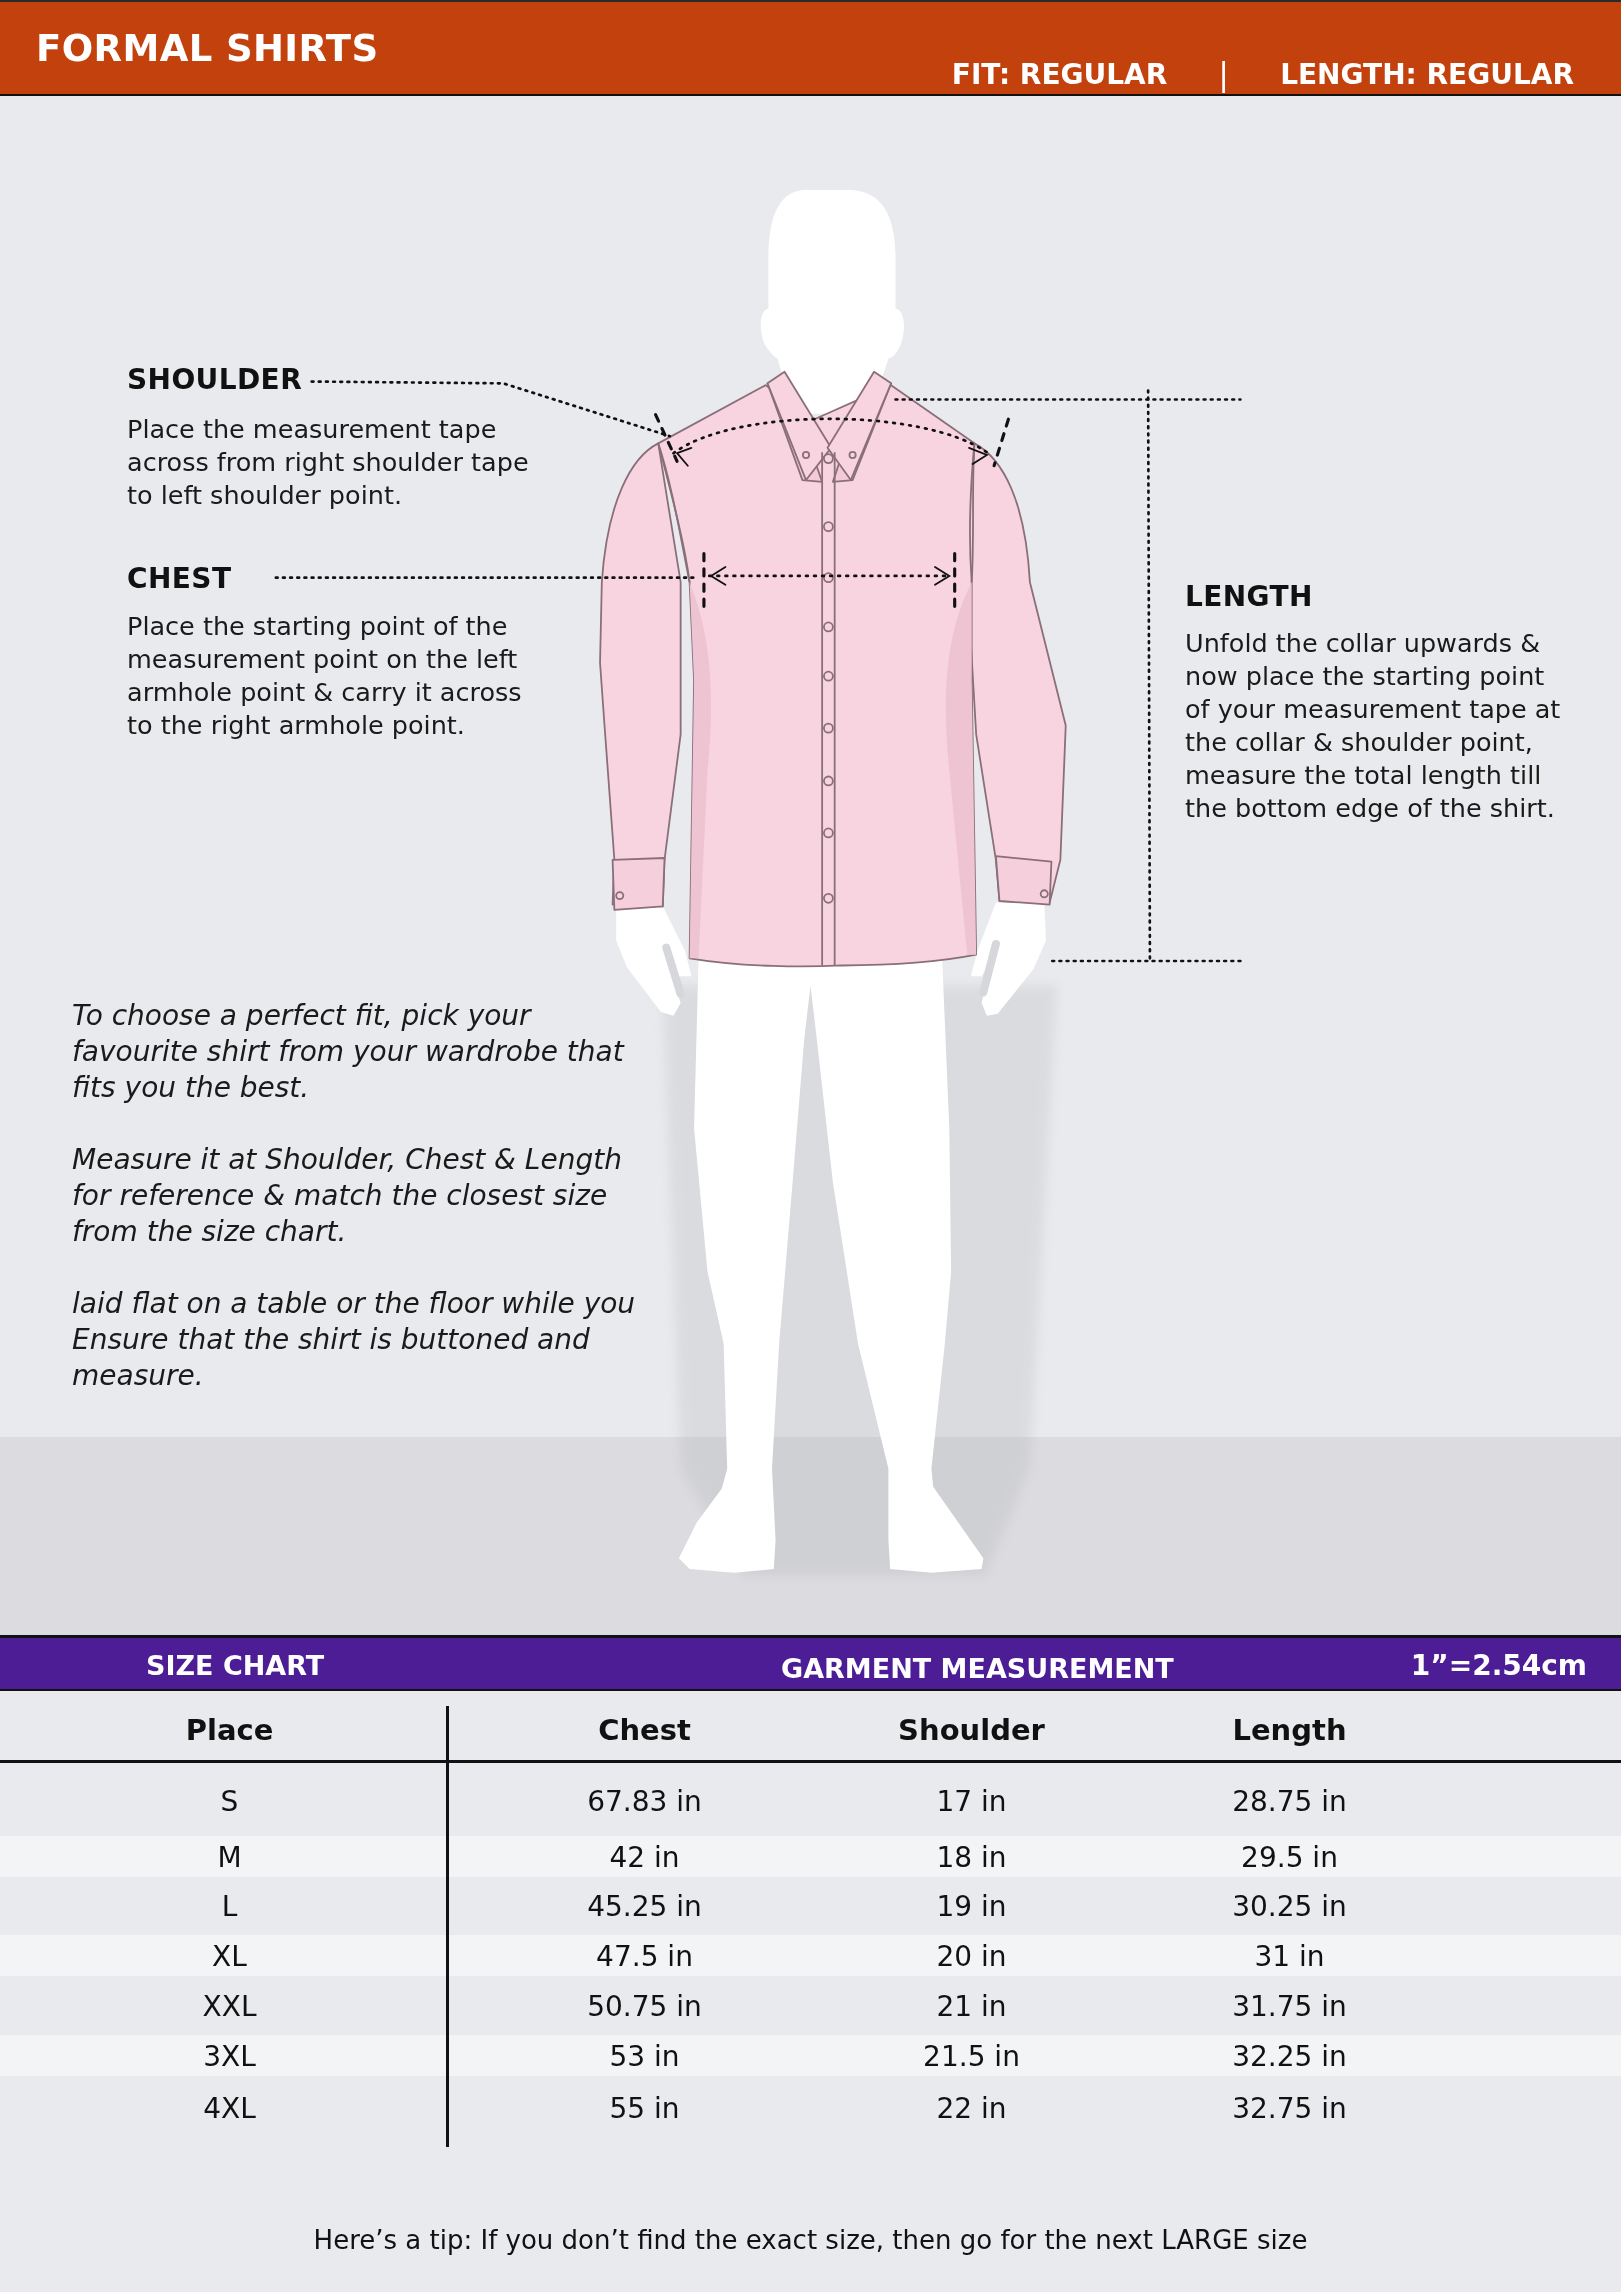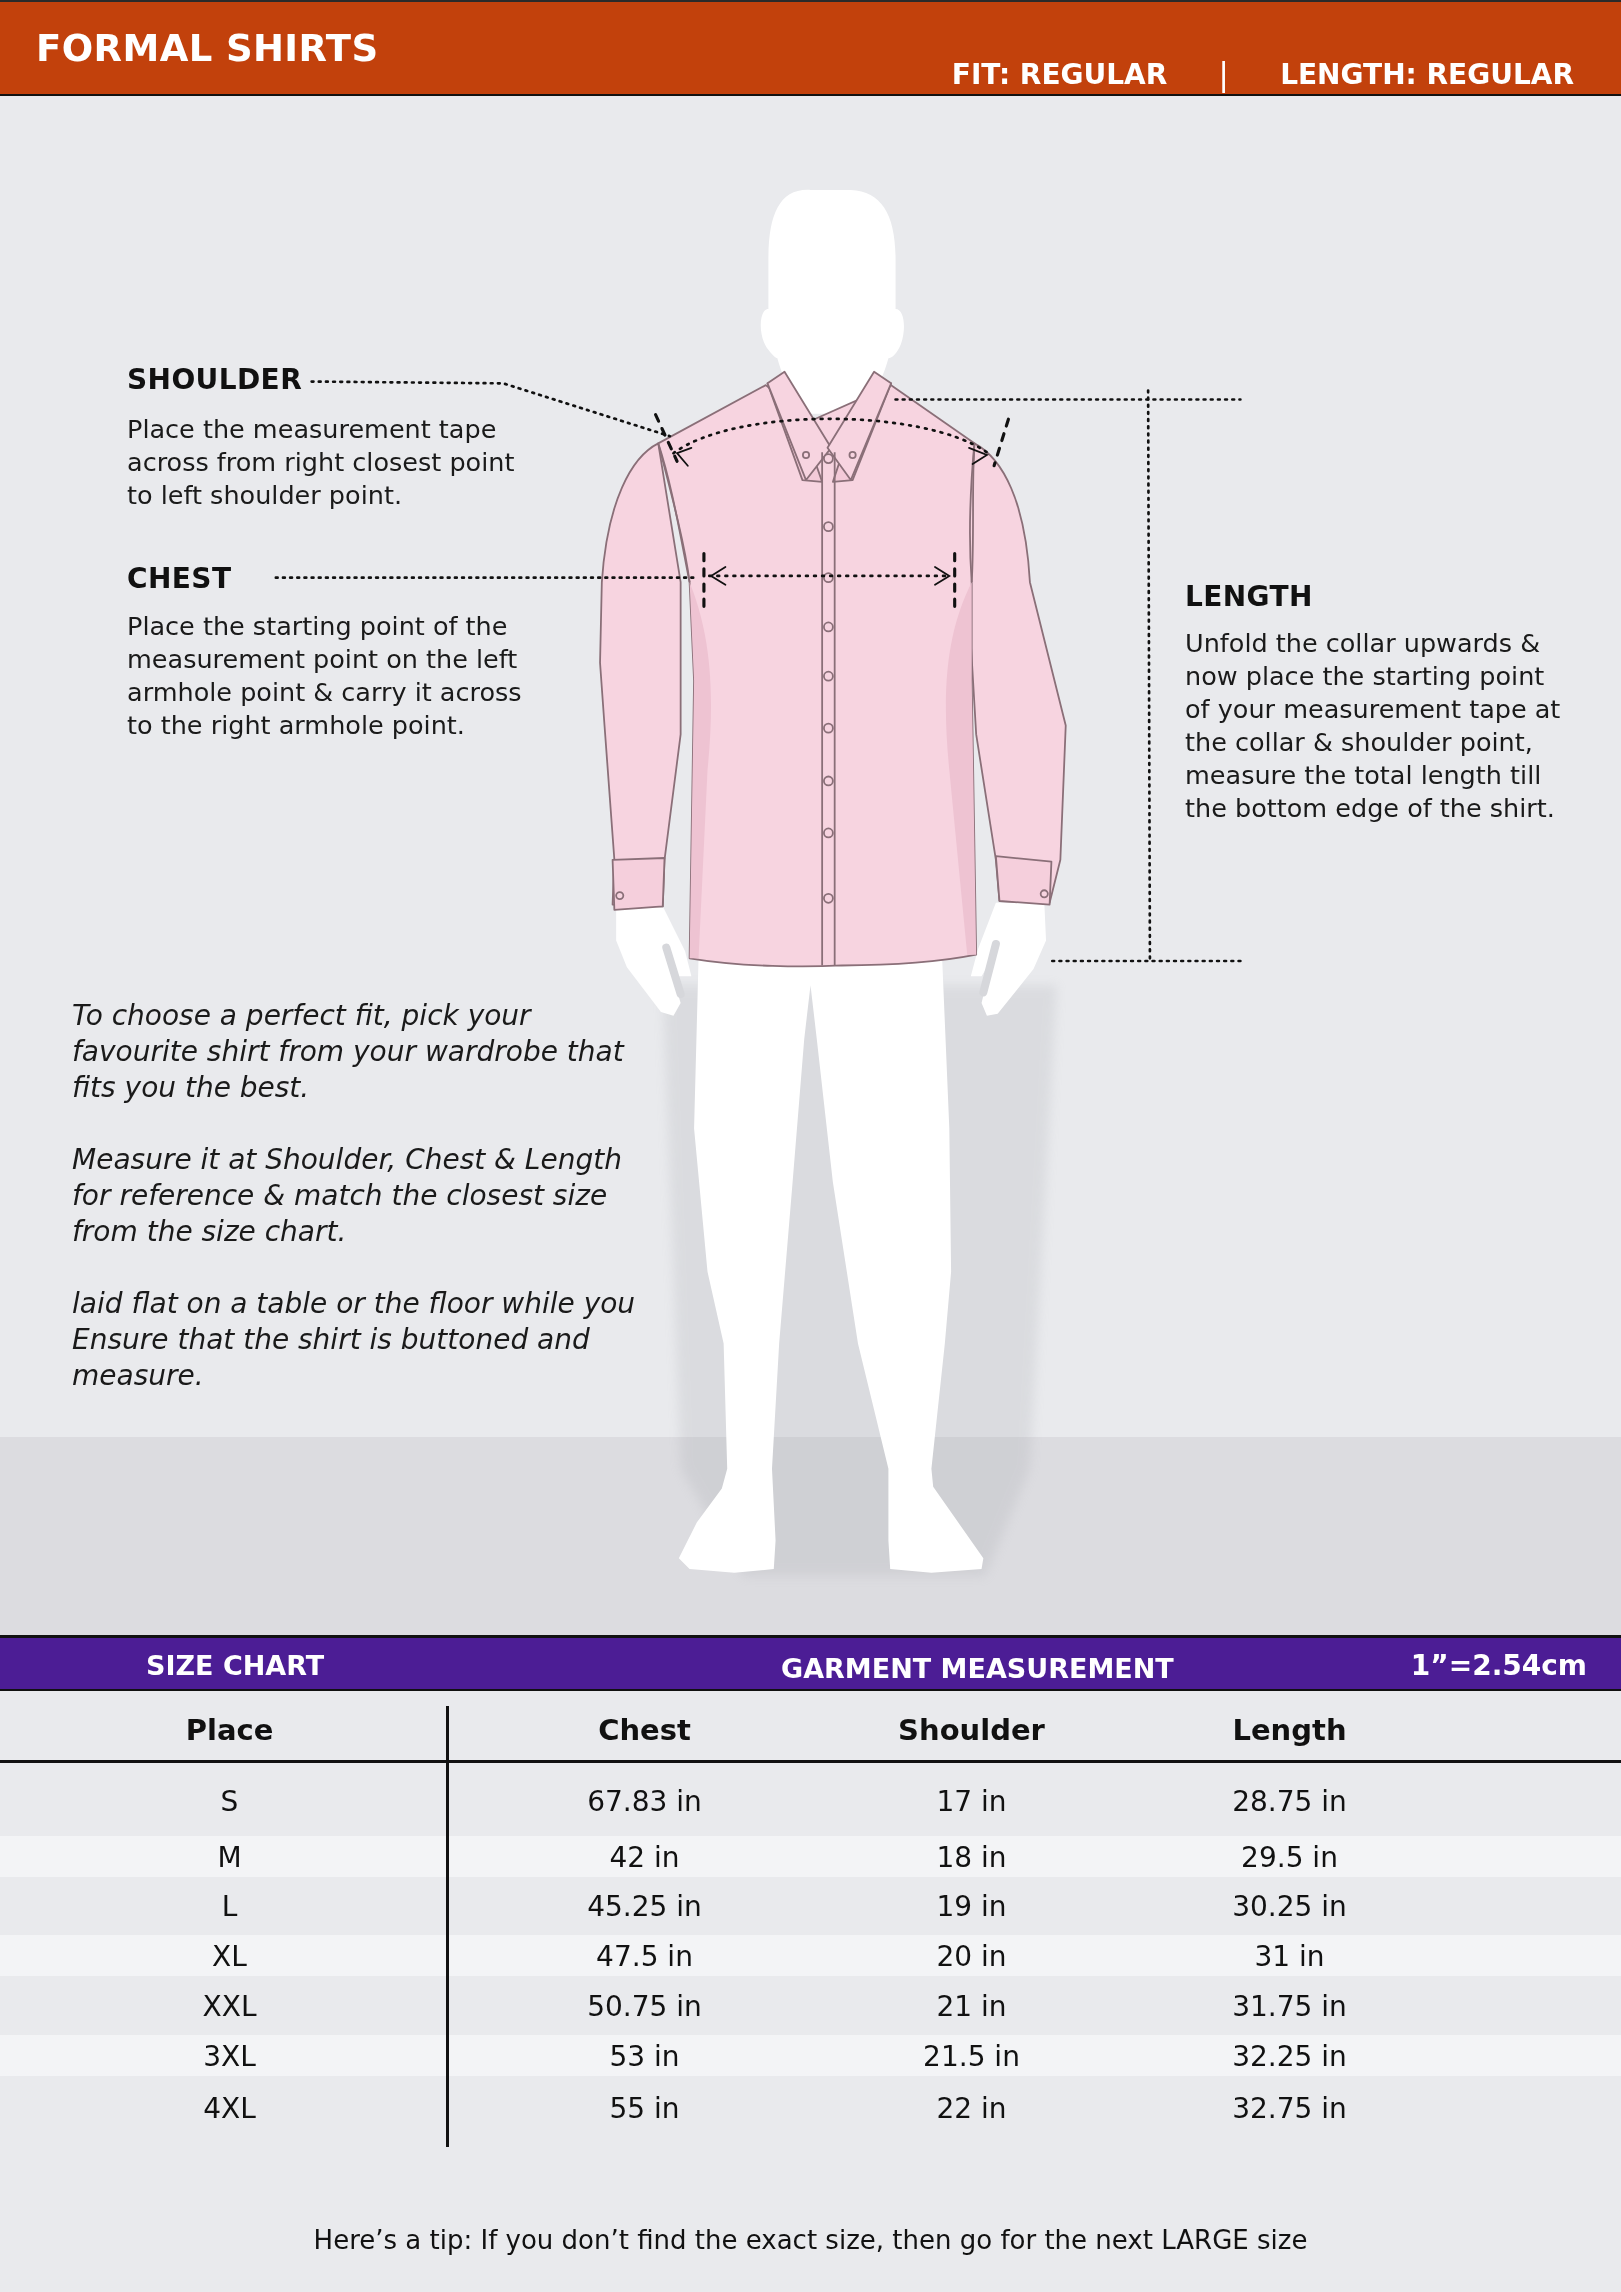--- a/index.html
+++ b/index.html
@@ -164,21 +164,21 @@
 
     <path d="M1000 446 L1385 446" stroke-width="3" stroke-dasharray="2 6"></path>
     <path d="M1282 436 L1284 1072" stroke-width="3" stroke-dasharray="2 6"></path>
     <path d="M1175 1073 L1385 1073" stroke-width="3" stroke-dasharray="2 6"></path>
   </g>
 </svg>
 
 <div class="label-head" style="left:127px; top:363px;">SHOULDER</div>
 <div class="label-body" style="left:127px; top:413px;">
   <span class="line">Place the measurement tape</span>
-  <span class="line">across from right closest point</span>
+  <span class="line">across from right shoulder tape</span>
   <span class="line">to left shoulder point.</span>
 </div>
 
 <div class="label-head" style="left:127px; top:562px;">CHEST</div>
 <div class="label-body" style="left:127px; top:610px;">
   <span class="line">Place the starting point of the</span>
   <span class="line">measurement point on the left</span>
   <span class="line">armhole point &amp; carry it across</span>
   <span class="line">to the right armhole point.</span>
 </div>

